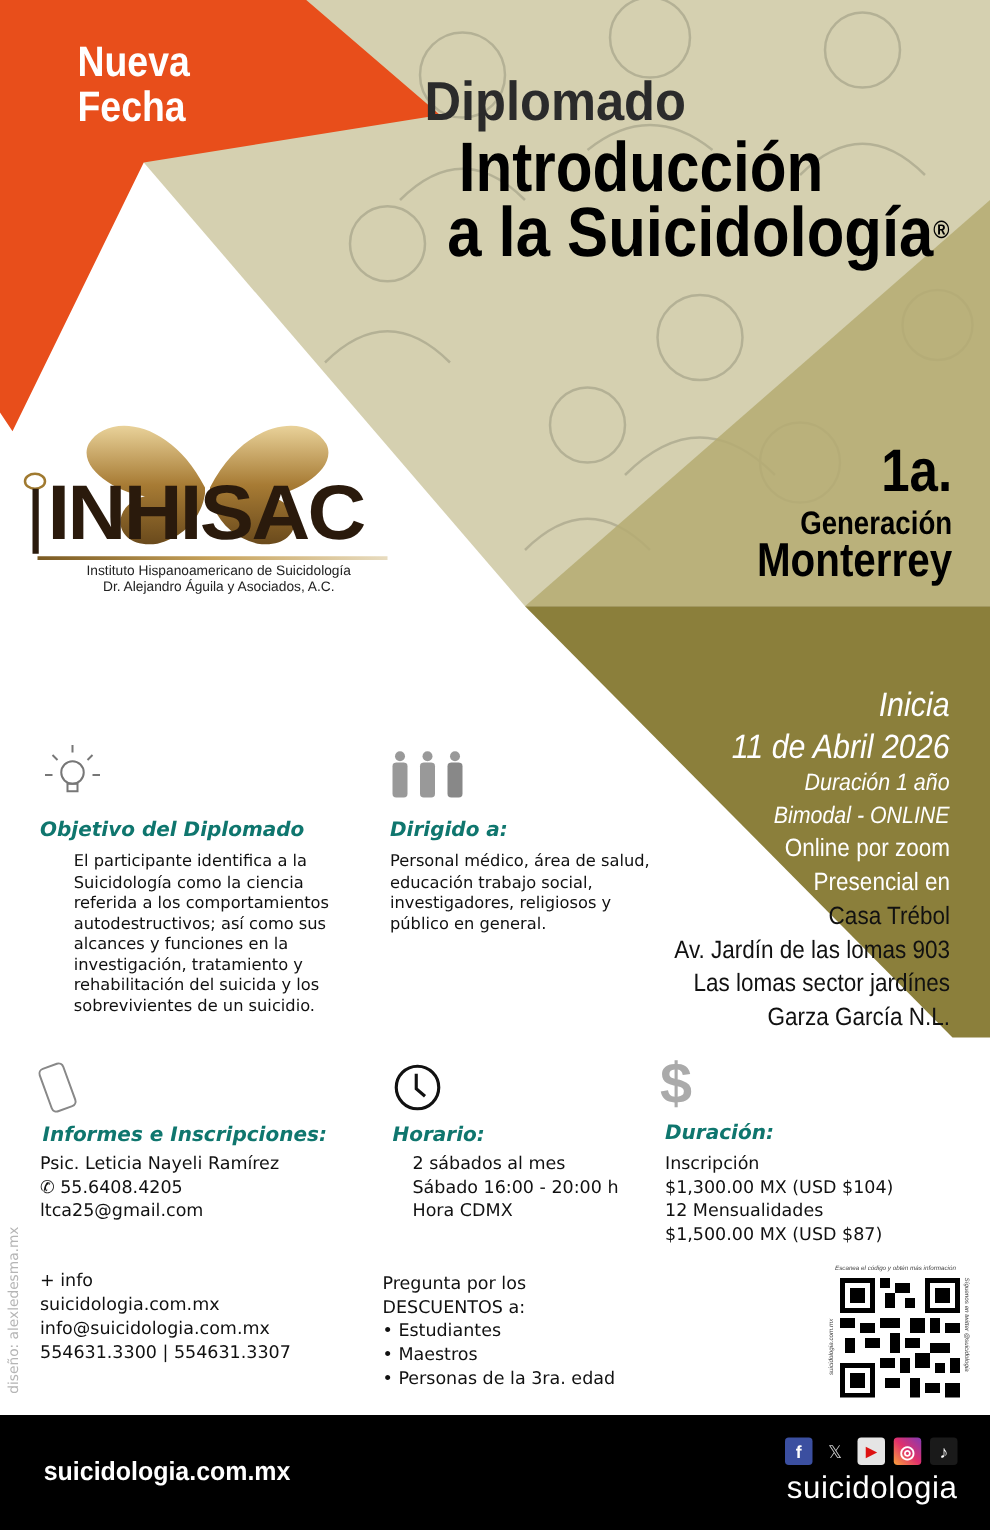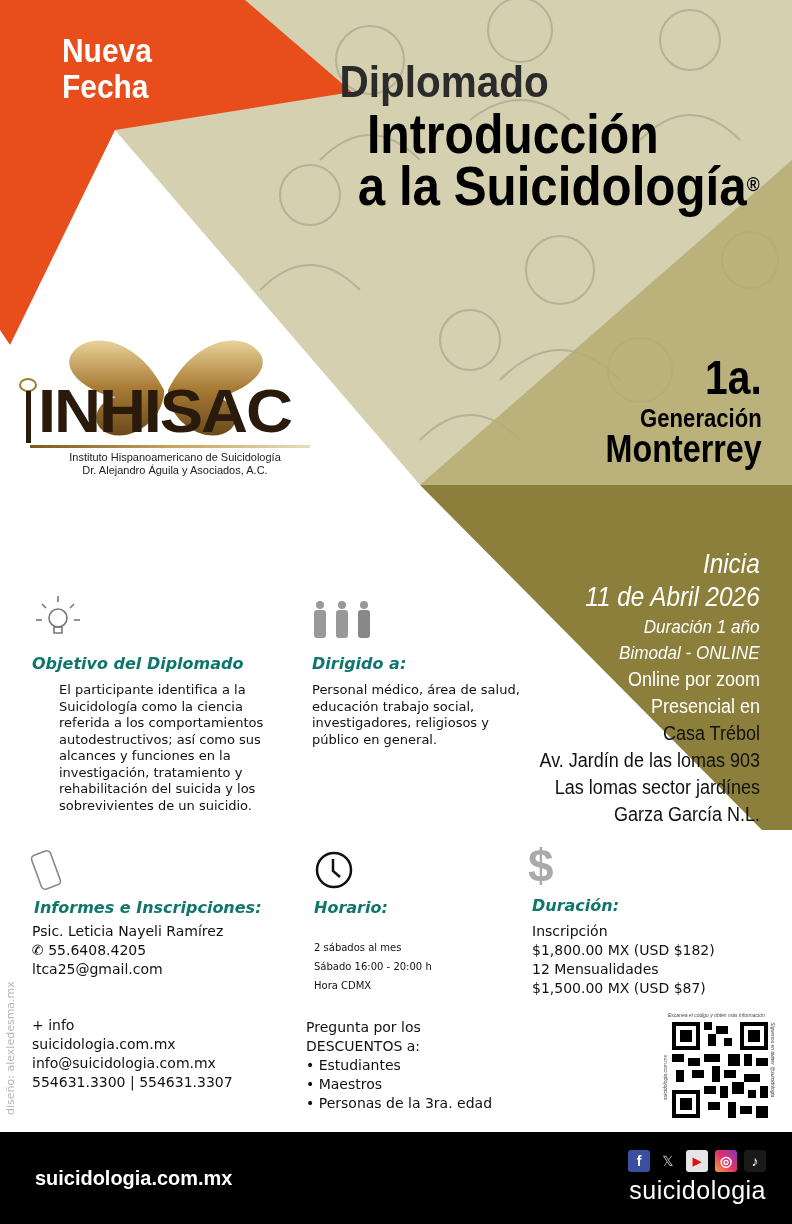--- a/index.html
+++ b/index.html
@@ -176,31 +176,31 @@
   <div>Psic. Leticia Nayeli Ramírez</div>
   <div><span>✆</span> <span>55.6408.4205</span></div>
   <div>ltca25@gmail.com</div>
 </div>
 
 <svg class="abs" style="left:314px;top:850px;" width="40" height="40" viewBox="0 0 40 40">
   <circle cx="20" cy="20" r="17" fill="none" stroke="#111" stroke-width="2.5"></circle>
   <path d="M19,9 V21 L26,27" fill="none" stroke="#111" stroke-width="2.5"></path>
 </svg>
 <div class="abs sec-title" style="left:314px;top:898px;">Horario:</div>
-<div class="abs sec-body" style="left:314px;top:922px;font-size:10px;line-height:19px;margin-top:16px;">
+<div class="abs sec-body" style="left:330px;top:922px;font-size:14px;line-height:19px;">
   <div>2 sábados al mes</div>
   <div>Sábado 16:00 - 20:00 h</div>
   <div>Hora CDMX</div>
 </div>
 
 <div class="abs" style="left:528px;top:842px;font-size:46px;font-weight:bold;color:#aaa;line-height:48px;">$</div>
 <div class="abs sec-title" style="left:532px;top:896px;">Duración:</div>
 <div class="abs sec-body" style="left:532px;top:922px;font-size:14px;line-height:19px;">
   <div>Inscripción</div>
-  <div>$1,800.00 MX (USD $182)</div>
+  <div>$1,300.00 MX (USD $104)</div>
   <div>12 Mensualidades</div>
   <div>$1,500.00 MX (USD $87)</div>
 </div>
 
 <div class="abs sec-body" style="left:32px;top:1016px;font-size:14px;line-height:19px;">
   <div>+ info</div>
   <div>suicidologia.com.mx</div>
   <div>info@suicidologia.com.mx</div>
   <div>554631.3300 | 554631.3307</div>
 </div>

